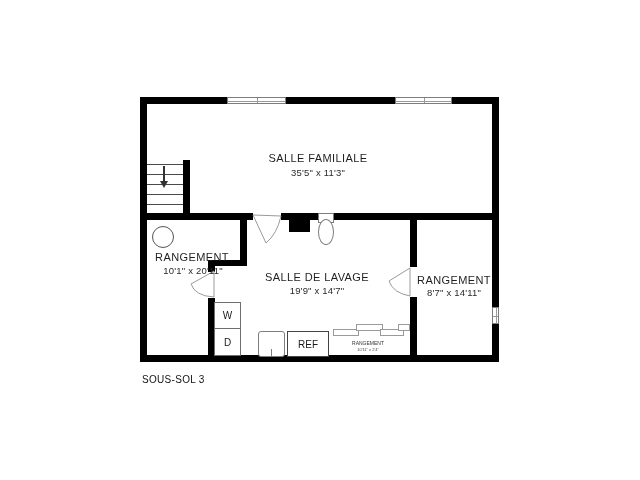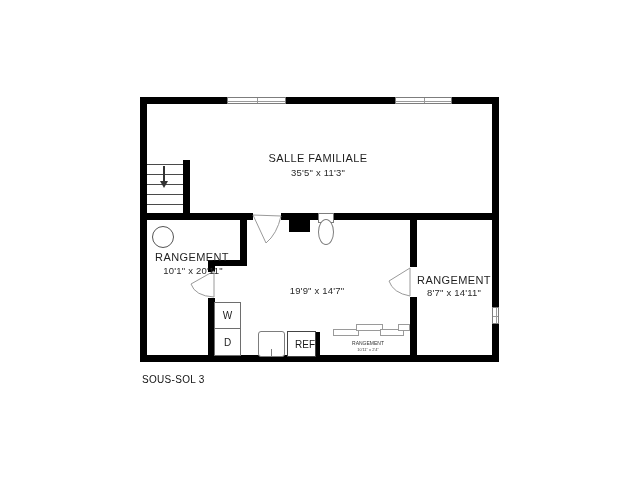--- a/index.html
+++ b/index.html
@@ -91,35 +91,36 @@
   <div class="fixture" style="left:258px;top:331px;width:27px;height:26px;border-radius:3px;">
     <div class="abs" style="left:12px;top:17px;width:1px;height:7px;background:#7d7d7d;"></div>
   </div>
 
   <div class="appliance" style="left:214px;top:302px;width:27px;height:27px;">
     <span>W</span>
   </div>
   <div class="appliance" style="left:214px;top:328px;width:27px;height:28px;">
     <span>D</span>
   </div>
-  <div class="appliance" style="left:287px;top:331px;width:29px;height:26px;border-color:#444;justify-content:flex-end;">
+  <div class="appliance" style="left:287px;top:331px;width:42px;height:26px;border-color:#444;">
     <span>REF</span>
   </div>
 
   <div class="shelf" style="left:333px;top:329px;width:26px;height:7px;"></div>
   <div class="shelf" style="left:356px;top:324px;width:27px;height:7px;"></div>
   <div class="shelf" style="left:380px;top:329px;width:24px;height:7px;"></div>
   <div class="shelf" style="left:398px;top:324px;width:12px;height:7px;"></div>
 
   <div class="room-label" style="left:318px;top:152px;">SALLE FAMILIALE</div>
   <div class="room-dims" style="left:318px;top:167px;">35'5" x 11'3"</div>
 
   <div class="room-label" style="left:192px;top:251px;">RANGEMENT</div>
   <div class="room-dims" style="left:193px;top:265px;">10'1" x 20'11"</div>
 
+  <div class="room-label" style="left:317px;top:271px;">SALLE DE LAVAGE</div>
   <div class="room-dims" style="left:317px;top:285px;">19'9" x 14'7"</div>
 
   <div class="room-label" style="left:454px;top:274px;">RANGEMENT</div>
   <div class="room-dims" style="left:454px;top:287px;">8'7" x 14'11"</div>
 
   <div class="tiny-label" style="left:368px;top:340px;">RANGEMENT</div>
   <div class="tiny-dims" style="left:368px;top:347px;">10'11" x 2'4"</div>
 
   <div class="caption" style="left:142px;top:374px;">SOUS-SOL 3</div>
 

